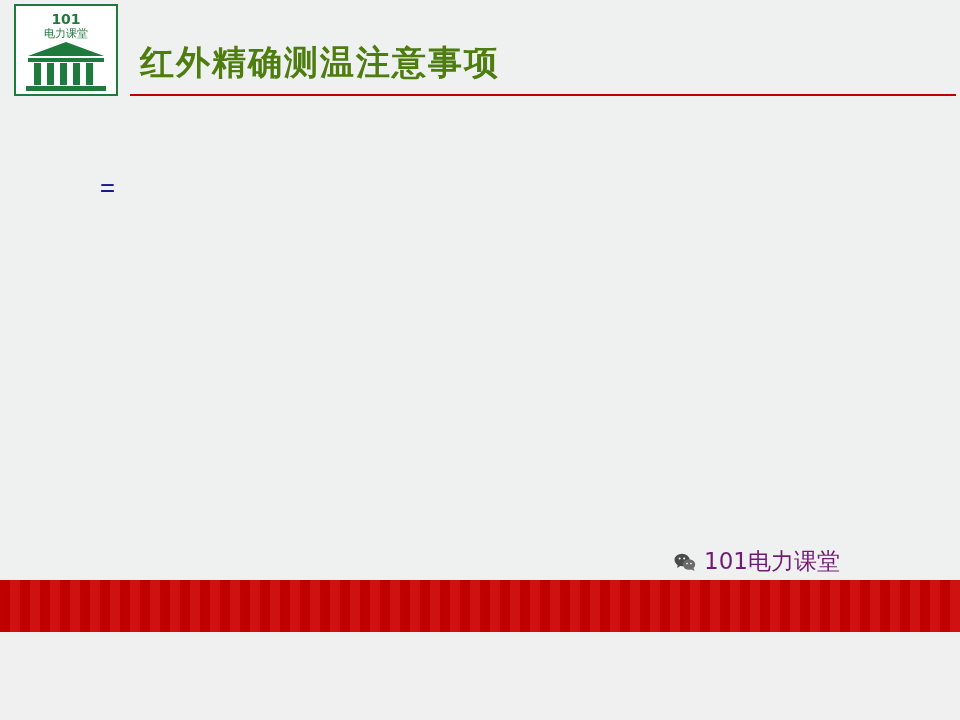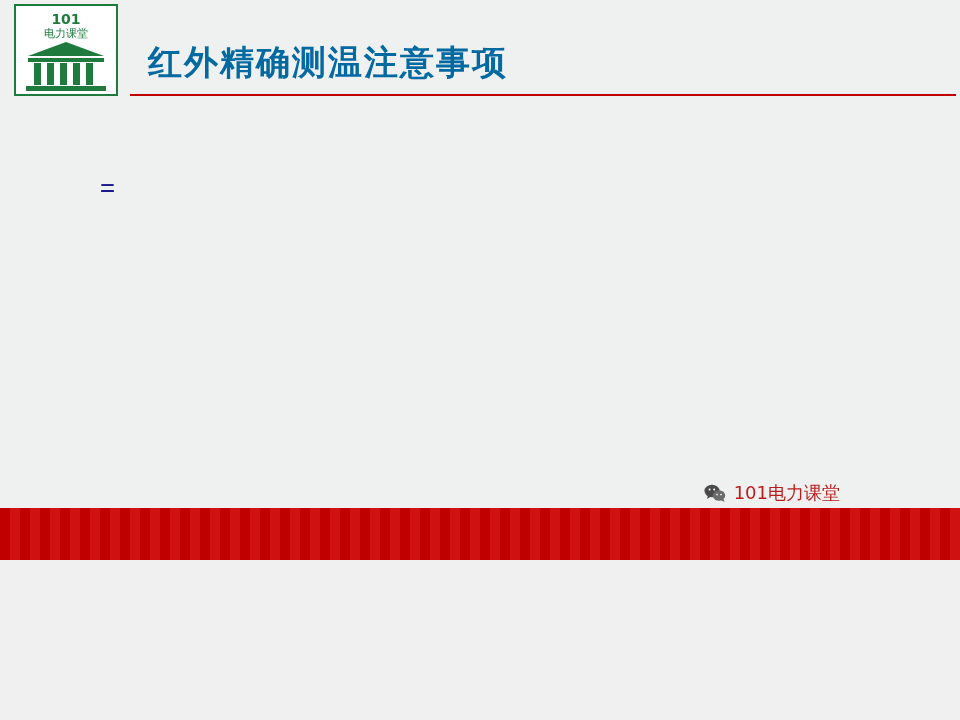--- a/index.html
+++ b/index.html
@@ -9,21 +9,21 @@
   body {
     width: 960px;
     height: 720px;
     overflow: hidden;
     background: #f0f0f0;
     font-family: "Liberation Serif", serif;
   }
   .slide {
     position: relative;
     width: 960px;
-    height: 560px;
+    height: 632px;
     background: #eff0f0;
     overflow: hidden;
   }
 
   
   .header {
     position: absolute;
     top: 0;
     left: 0;
     width: 960px;
@@ -33,26 +33,26 @@
     position: absolute;
     left: 14px;
     top: 4px;
     width: 104px;
     height: 92px;
   }
   .logo svg { display: block; }
 
   .title {
     position: absolute;
-    left: 148px;
+    left: 140px;
     top: 40px;
     font-family: "DejaVu Sans", sans-serif;
     font-weight: bold;
     font-size: 34px;
-    color: #0369a1;
+    color: #4d7c0f;
     letter-spacing: 2px;
     white-space: nowrap;
   }
   .title-underline {
     position: absolute;
     left: 130px;
     top: 94px;
     width: 826px;
     height: 2px;
     background: #c00000;
@@ -109,22 +109,22 @@
     position: absolute;
     right: 120px;
     bottom: 55px;
     display: flex;
     align-items: center;
     gap: 8px;
   }
   .wechat-icon svg { display: block; }
   .wechat-label {
     font-family: "DejaVu Sans", sans-serif;
-    font-size: 18px;
-    color: #b91c1c;
+    font-size: 23px;
+    color: #701a75;
   }
   .brand {
     position: absolute;
     right: 8px;
     bottom: 2px;
     display: flex;
     align-items: center;
     gap: 5px;
   }
   .brand-mark svg { display: block; }

